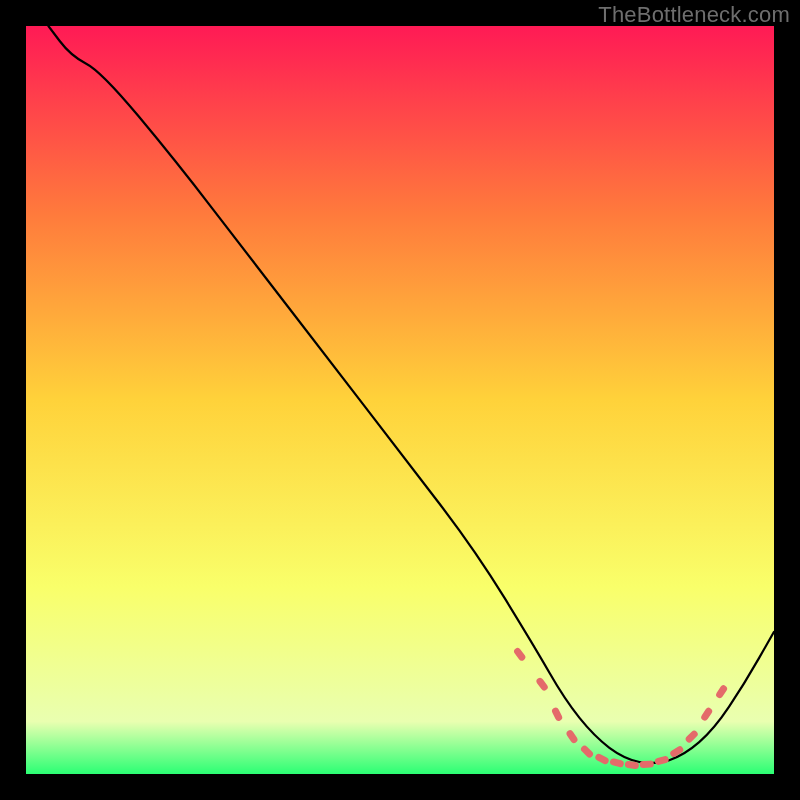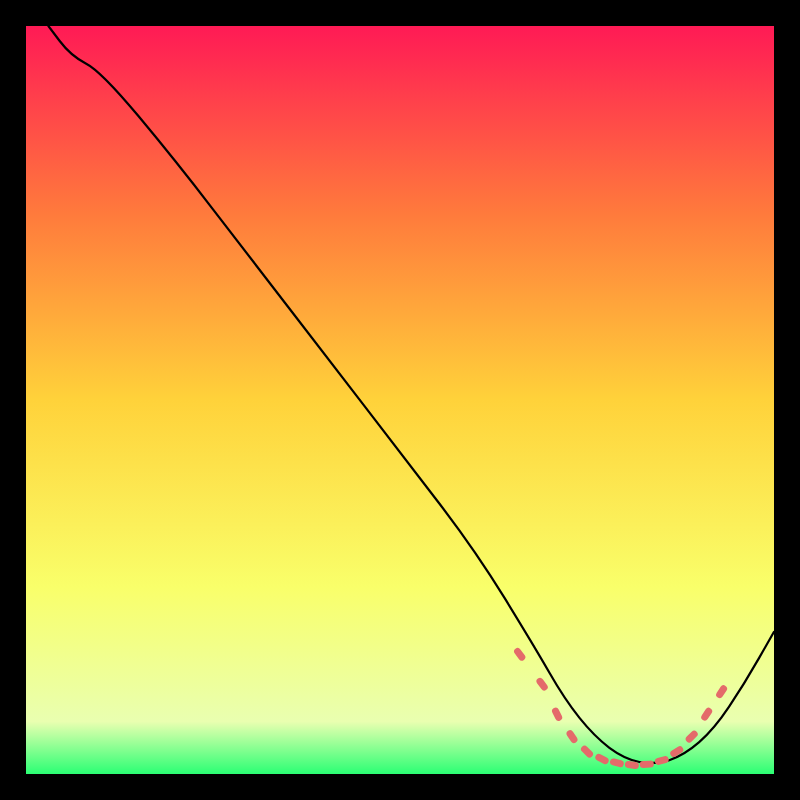--- a/index.html
+++ b/index.html
@@ -35,20 +35,21 @@
   svg {
     display: block;
     width: 100%;
     height: 100%;
   }
 </style>
 </head>
 <body>
 
 <div class="frame">
+  <div class="watermark">TheBottleneck.com</div>
   <div class="plot">
     <svg viewBox="0 0 748 748" preserveAspectRatio="none">
       <defs>
         <linearGradient id="bg-grad" x1="0" y1="0" x2="0" y2="1">
           <stop offset="0%" stop-color="#ff1a55"></stop>
           <stop offset="25%" stop-color="#ff7a3c"></stop>
           <stop offset="50%" stop-color="#ffd23a"></stop>
           <stop offset="75%" stop-color="#f9ff6a"></stop>
           <stop offset="93%" stop-color="#e9ffb0"></stop>
           <stop offset="100%" stop-color="#2bff74"></stop>

